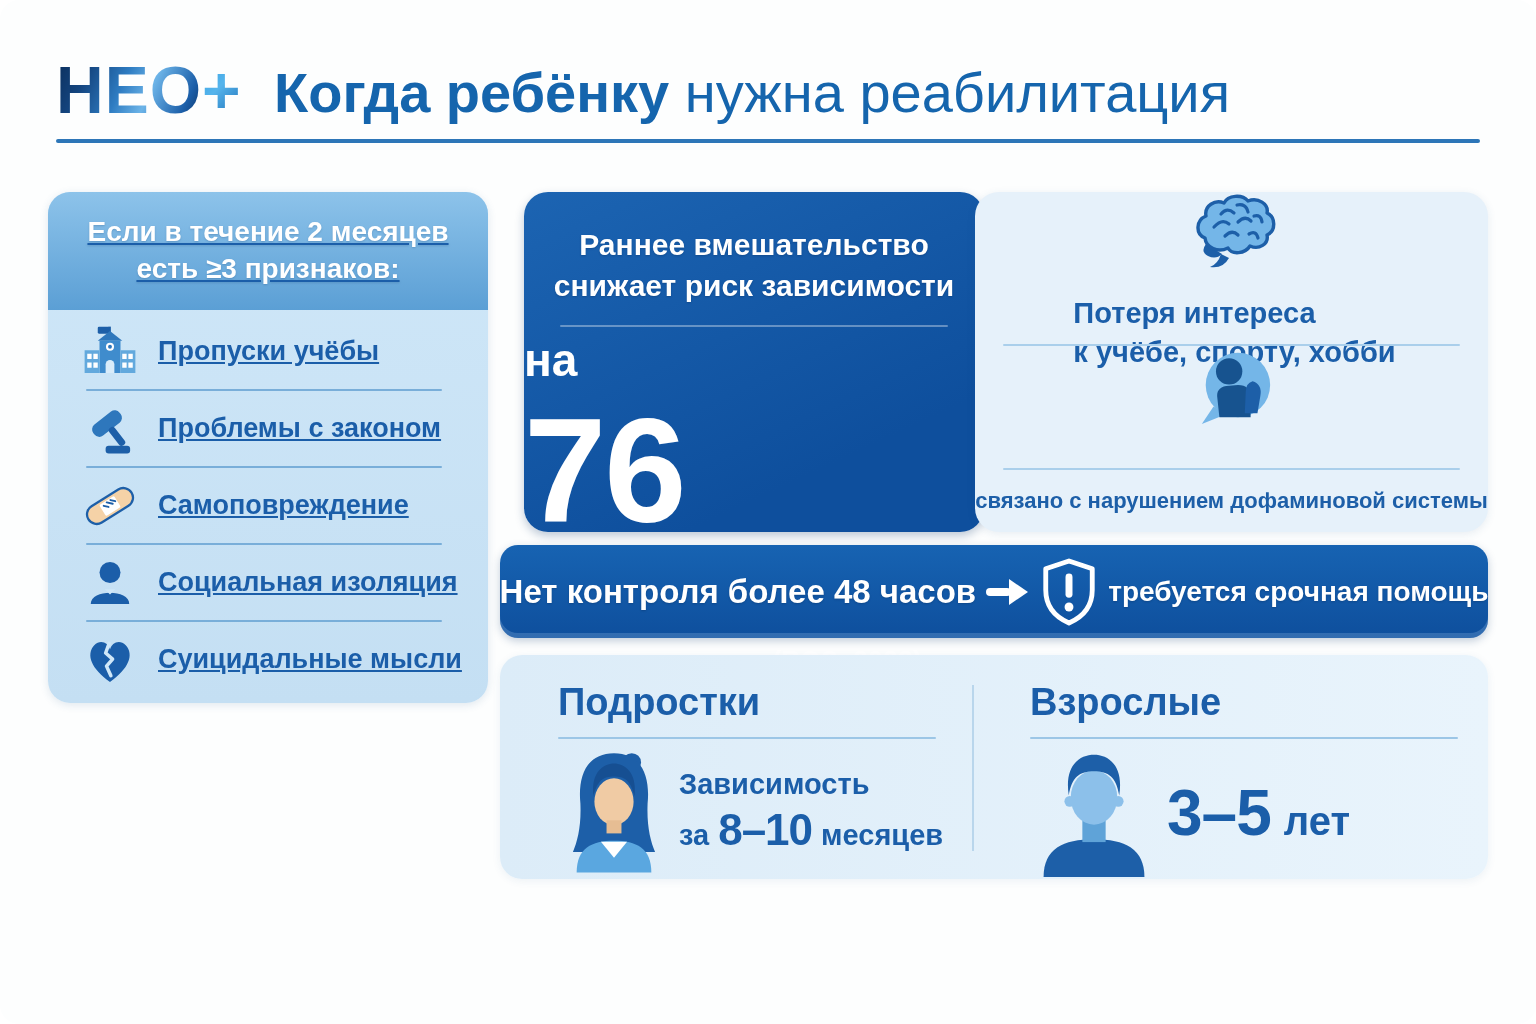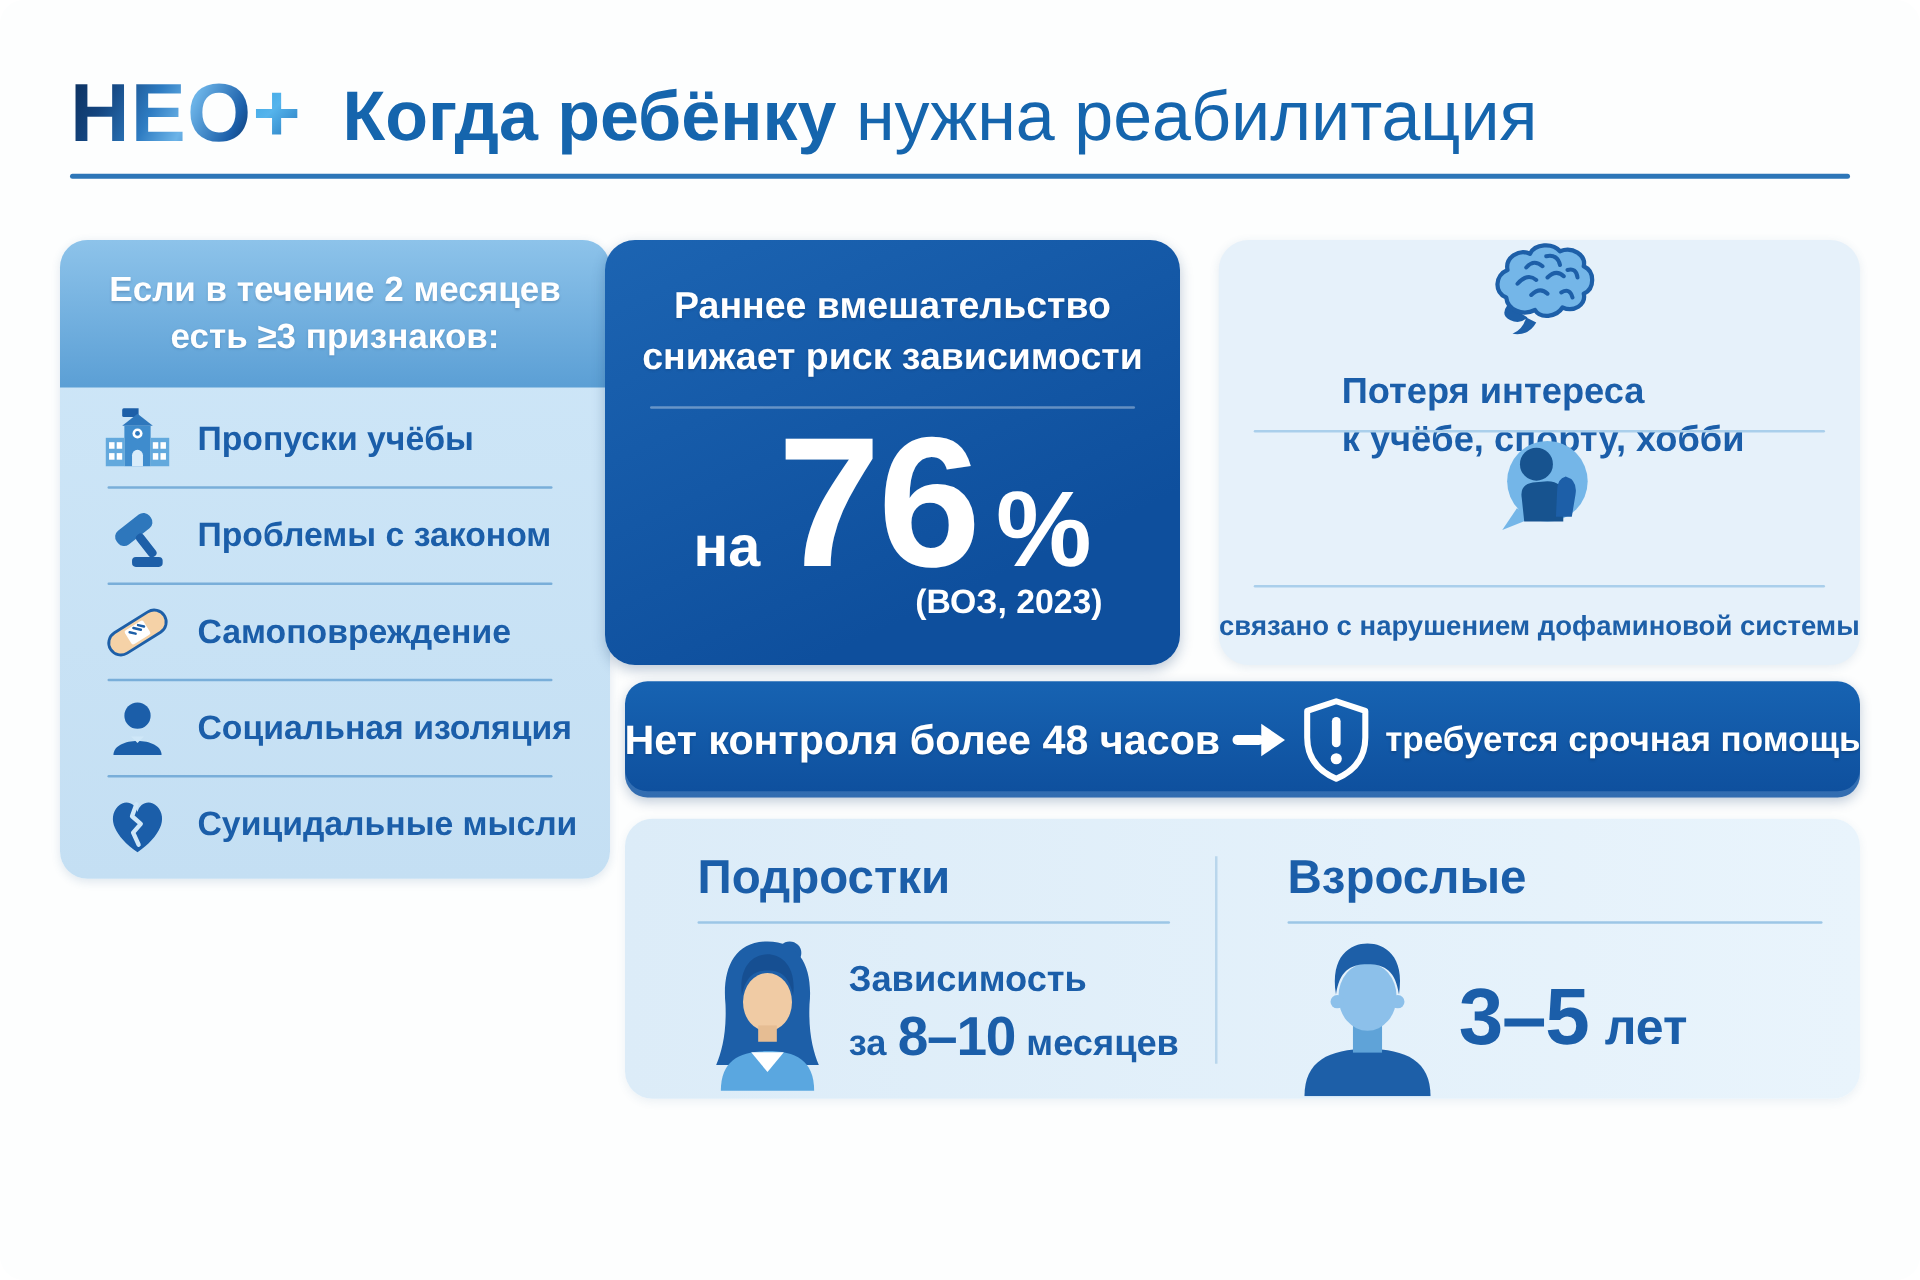--- a/index.html
+++ b/index.html
@@ -27,43 +27,44 @@
   .page-title { position:absolute; left:274px; top:60px; font-size:56px; color:#1565ad; white-space:nowrap; }
   .page-title .t-strong { font-weight:800; }
   .page-title .t-reg { font-weight:500; }
   .header-rule { position:absolute; left:56px; top:139px; width:1424px; height:4px; background:#2d76b8; border-radius:2px; }
 
   
   .signs-panel {
     position:absolute; left:48px; top:192px; width:440px; height:511px;
     border-radius:22px; background:linear-gradient(180deg,#cfe7f8 0%,#c4dff3 100%);
     box-shadow:0 2px 8px rgba(40,90,140,.14);
+    text-decoration:underline;
   }
   .signs-header {
     height:118px; border-radius:22px 22px 0 0;
     background:linear-gradient(180deg,#8dc3ea 0%,#5b9fd5 100%);
     display:flex; flex-direction:column; justify-content:center; align-items:center;
     color:#fff; font-weight:800; font-size:28px; line-height:1.32; text-align:center;
     text-shadow:0 1px 2px rgba(30,70,120,.25);
   }
   .signs-list { display:flex; flex-direction:column; height:393px; padding:4px 0 6px; }
   .sign-row { flex:1; display:flex; align-items:center; gap:20px; padding:0 16px 0 34px; }
   .sign-label { font-size:27px; font-weight:800; color:#1b5ea9; }
   .sign-divider { height:2px; background:#79aed9; margin:0 46px 0 38px; border-radius:1px; flex:none; }
   .icon-s { width:56px; height:56px; flex:none; }
 
   
   .stat-card {
-    position:absolute; left:484px; top:192px; width:460px; height:340px;
+    position:absolute; left:524px; top:192px; width:460px; height:340px;
     border-radius:24px; background:linear-gradient(155deg,#1c64b2 0%,#0e4f9d 75%);
     box-shadow:0 4px 10px rgba(20,60,110,.28); color:#fff; text-align:center;
   }
   .stat-title { padding-top:32px; font-size:30px; font-weight:800; line-height:1.38; text-shadow:0 1px 2px rgba(10,40,80,.3); }
   .stat-divider { width:388px; height:2px; background:rgba(255,255,255,.35); margin:18px auto 0; border-radius:1px; }
-  .stat-value-row { display:flex; justify-content:center; align-items:baseline; gap:14px; margin-top:6px; }
+  .stat-value-row { display:flex; justify-content:center; align-items:baseline; gap:14px; margin-top:6px;flex-direction:column; }
   .stat-prefix { font-size:46px; font-weight:800; }
   .stat-number { font-size:148px; font-weight:900; line-height:.95; letter-spacing:-2px; }
   .stat-percent { font-size:86px; font-weight:900; }
   .stat-source { margin-top:-8px; padding-right:62px; text-align:right; font-size:27px; font-weight:700; }
 
   
   .symptoms-card {
     position:absolute; left:975px; top:192px; width:513px; height:340px;
     border-radius:24px; background:#e6f1fa; box-shadow:0 2px 8px rgba(40,90,140,.10);
     display:flex; flex-direction:column;

